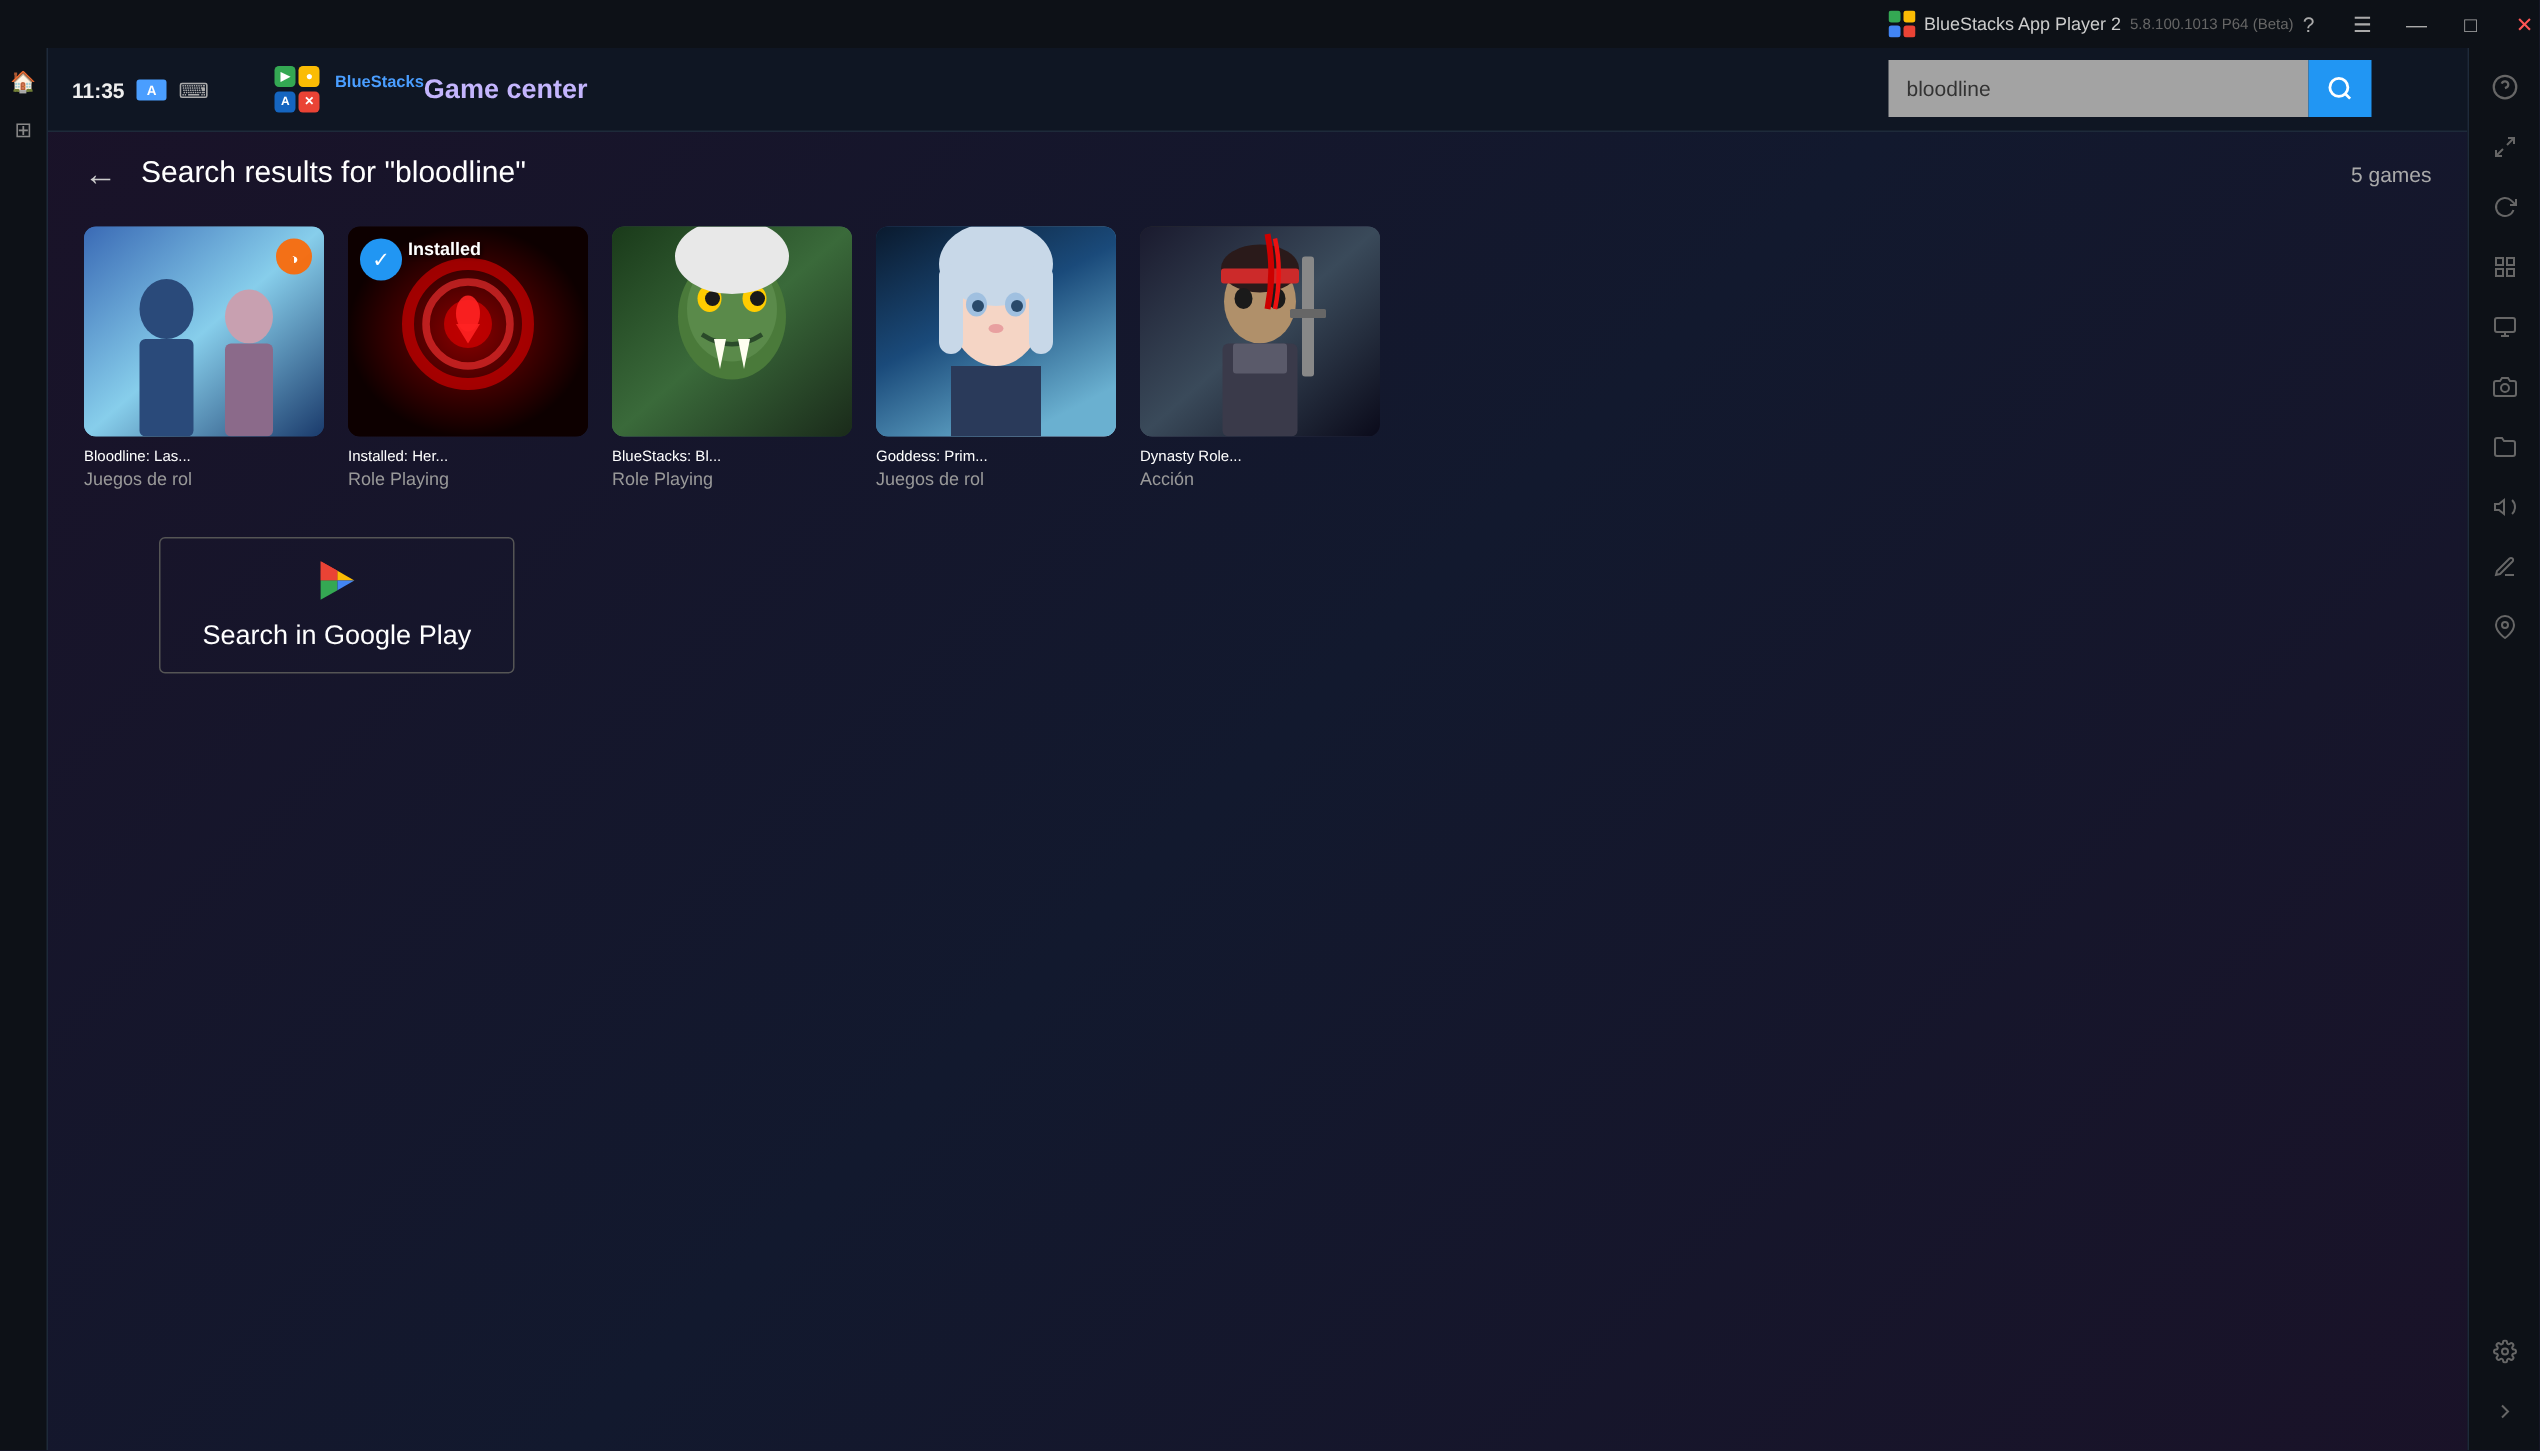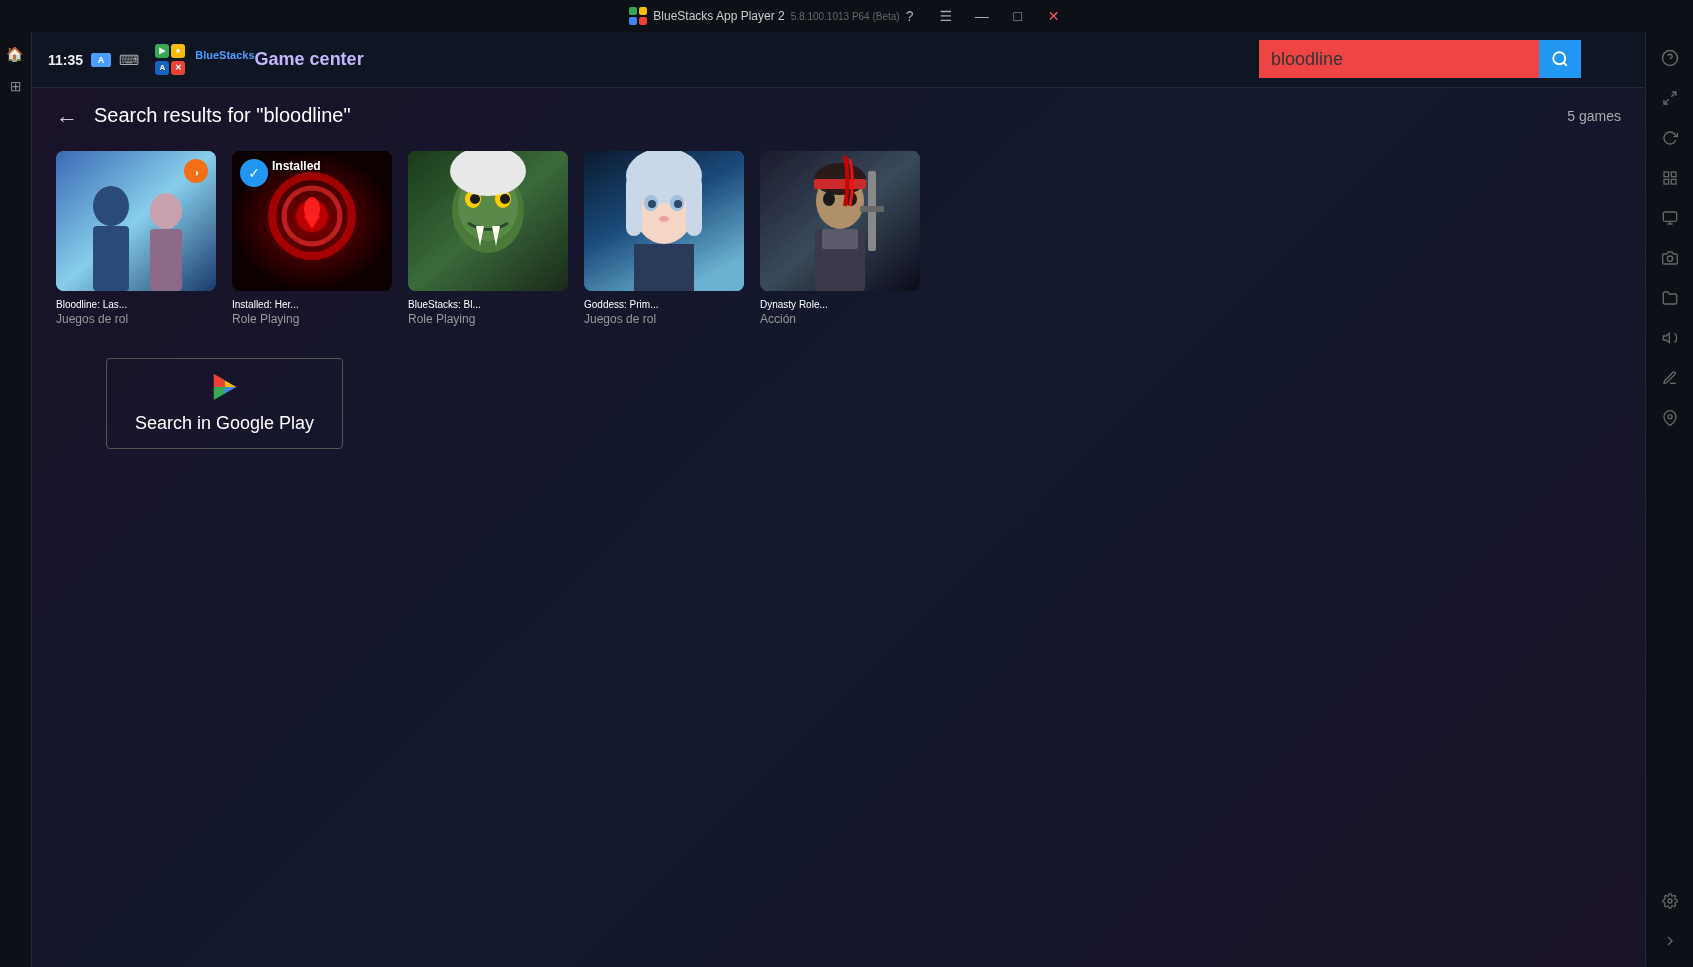--- a/index.html
+++ b/index.html
@@ -11,22 +11,22 @@
       overflow: hidden;
       position: relative;
     }
 
     
     .titlebar {
       height: 32px;
       background: #0d1117;
       display: flex;
       align-items: center;
-      padding: 0 18px;
-      justify-content: center;
+      padding: 0 0;
+      justify-content: flex-end;
       position: relative;
       z-index: 100;
     }
     .titlebar-left {
       display: flex;
       align-items: center;
       gap: 6px;
     }
     .titlebar-logo {
       width: 18px;
@@ -92,21 +92,21 @@
     }
     .sidebar-icon.active { color: #4a9eff; }
 
     
     .toolbar {
       height: 56px;
       background: #0f1623;
       display: flex;
       align-items: center;
       padding: 0 16px;
-      gap: 0;
+      gap: 28px;
       border-bottom: 1px solid #1e2a3a;
       position: absolute;
       top: 0;
       left: 32px;
       right: 48px;
     }
 
     .bluestacks-logo-area {
       display: flex;
       align-items: center;
@@ -166,24 +166,24 @@
       position: absolute;
       top: 8px;
       right: 64px;
       display: flex;
       gap: 0;
       align-items: center;
     }
     .search-input {
       width: 280px;
       height: 38px;
-      background: #ef4444;
+      background: #a3a3a3;
       border: none;
       padding: 0 12px;
-      font-size: 18px;
+      font-size: 14px;
       color: #333;
       outline: none;
     }
     .search-btn {
       width: 42px;
       height: 38px;
       background: #2196f3;
       border: none;
       cursor: pointer;
       display: flex;

